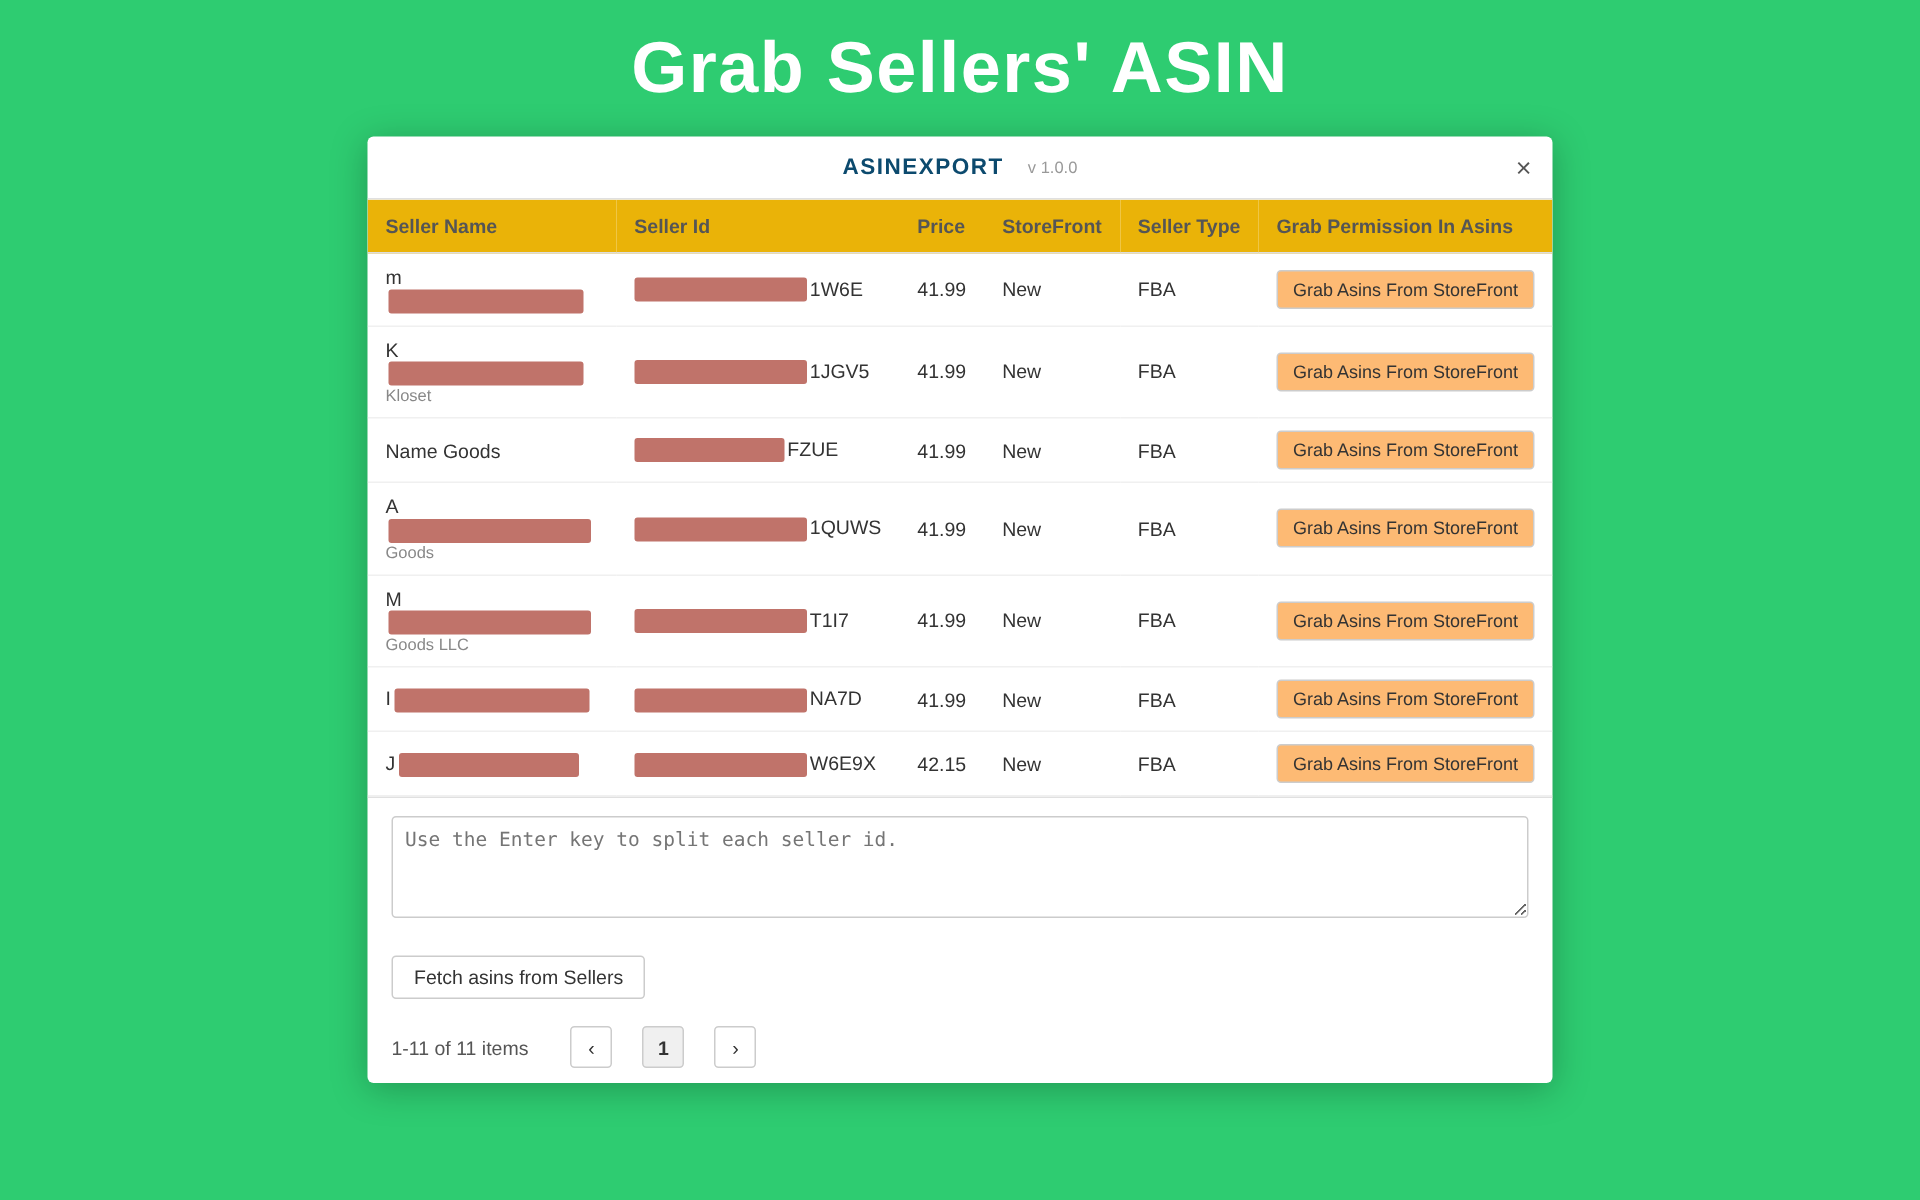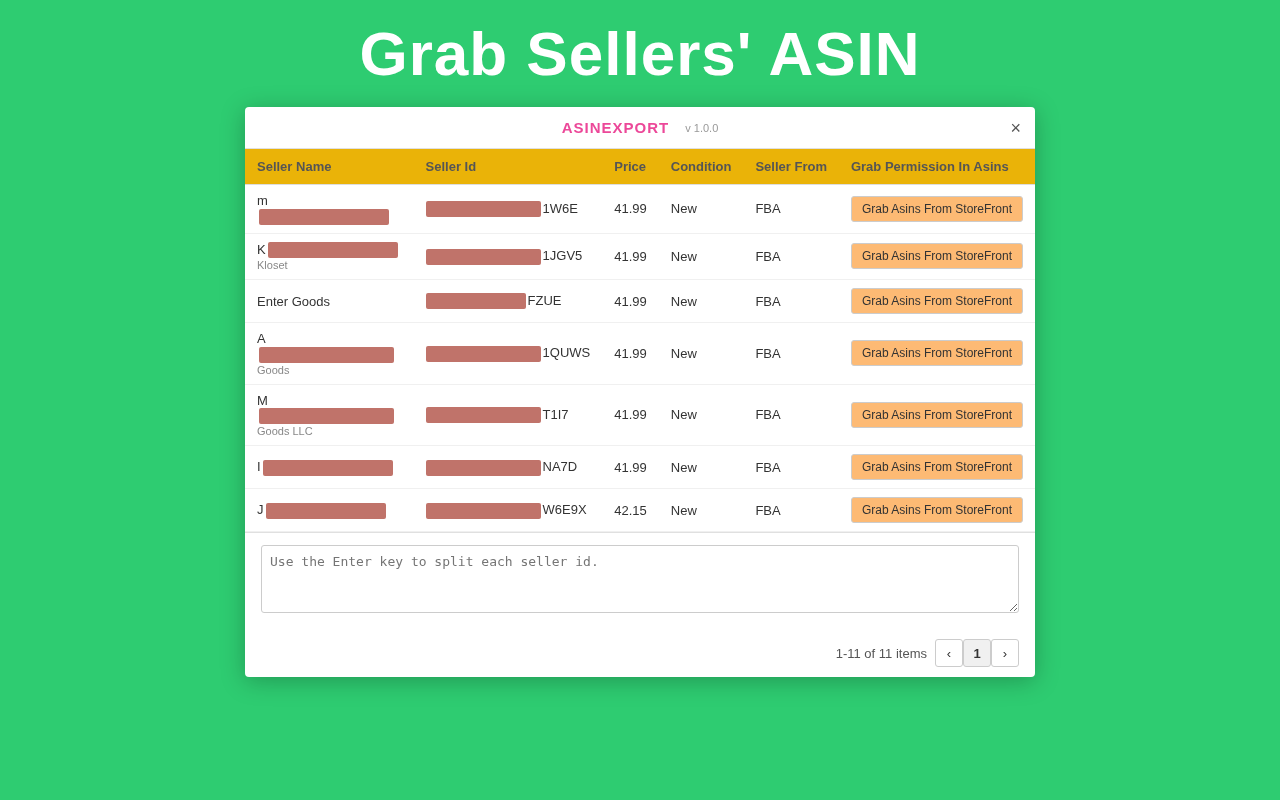--- a/index.html
+++ b/index.html
@@ -8,21 +8,21 @@
       font-family: Arial, sans-serif;
       width: 1280px;
       height: 800px;
       overflow: hidden;
       display: flex;
       flex-direction: column;
       align-items: center;
     }
     .page-title {
       color: white;
-      font-size: 62px;
+      font-size: 48px;
       font-weight: bold;
       margin-top: 18px;
       margin-bottom: 18px;
       letter-spacing: 1px;
     }
     .modal-wrapper {
       background: white;
       border-radius: 4px;
       box-shadow: 0 4px 24px rgba(0,0,0,0.25);
       width: 790px;
@@ -34,21 +34,21 @@
       display: flex;
       align-items: center;
       justify-content: center;
       padding: 12px 20px;
       border-bottom: 1px solid #e0e0e0;
       position: relative;
     }
     .modal-title {
       font-size: 15px;
       font-weight: bold;
-      color: #ec4899;
+      color: #0c4a6e;
       letter-spacing: 1px;
     }
     .modal-version {
       font-size: 11px;
       color: #999;
       margin-left: 16px;
     }
     .modal-close {
       position: absolute;
       right: 14px;
@@ -142,23 +142,23 @@
       border: 1px solid #ccc;
       border-radius: 3px;
       padding: 6px 14px;
       font-size: 13px;
       cursor: pointer;
       color: #333;
     }
     .pagination {
       display: flex;
       align-items: center;
-      justify-content: flex-end;
+      justify-content: flex-start;
       padding: 10px 16px;
-      gap: 0;
+      gap: 20px;
       font-size: 13px;
       color: #555;
     }
     .page-info {
       margin-right: 8px;
     }
     .page-btn {
       background: white;
       border: 1px solid #ccc;
       border-radius: 3px;
@@ -195,22 +195,22 @@
   </div>
 
   
   <div class="table-container">
     <table>
       <thead>
         <tr>
           <th>Seller Name</th>
           <th>Seller Id</th>
           <th>Price</th>
-          <th>Condition</th>
-          <th>Seller From</th>
+          <th>StoreFront</th>
+          <th>Seller Type</th>
           <th>Grab Permission In Asins</th>
         </tr>
       </thead>
       <tbody id="table-body">
       <tr>
             <td class="seller-name-cell">
               <div class="seller-name-wrapper">
                 <span>m<span class="redacted-bar" style="width:130px; margin: 0 2px;"></span></span>
               </div>
             </td>
@@ -229,21 +229,21 @@
             </td>
             <td class="seller-id-cell"><span class="redacted-bar" style="width:115px; margin-right:2px;"></span>1JGV5</td>
             <td>41.99</td>
             <td>New</td>
             <td>FBA</td>
             <td><button class="grab-btn">Grab Asins From StoreFront</button></td>
           </tr>
           <tr>
             <td class="seller-name-cell">
               <div class="seller-name-wrapper">
-                <span>Enter Goods</span>
+                <span>Name Goods</span>
               </div>
             </td>
             <td class="seller-id-cell"><span class="redacted-bar" style="width:100px; margin-right:2px;"></span>FZUE</td>
             <td>41.99</td>
             <td>New</td>
             <td>FBA</td>
             <td><button class="grab-btn">Grab Asins From StoreFront</button></td>
           </tr>
           <tr>
             <td class="seller-name-cell">
@@ -298,20 +298,21 @@
         </tbody>
     </table>
   </div>
 
   
   <div class="textarea-section">
     <textarea class="seller-textarea" placeholder="Use the Enter key to split each seller id." style=""></textarea>
   </div>
 
   
+  <button class="fetch-btn">Fetch asins from Sellers</button>
 
   
   <div class="pagination">
     <span class="page-info">1-11 of 11 items</span>
     <button class="page-btn">‹</button>
     <button class="page-btn active">1</button>
     <button class="page-btn">›</button>
   </div>
 
 </div>

